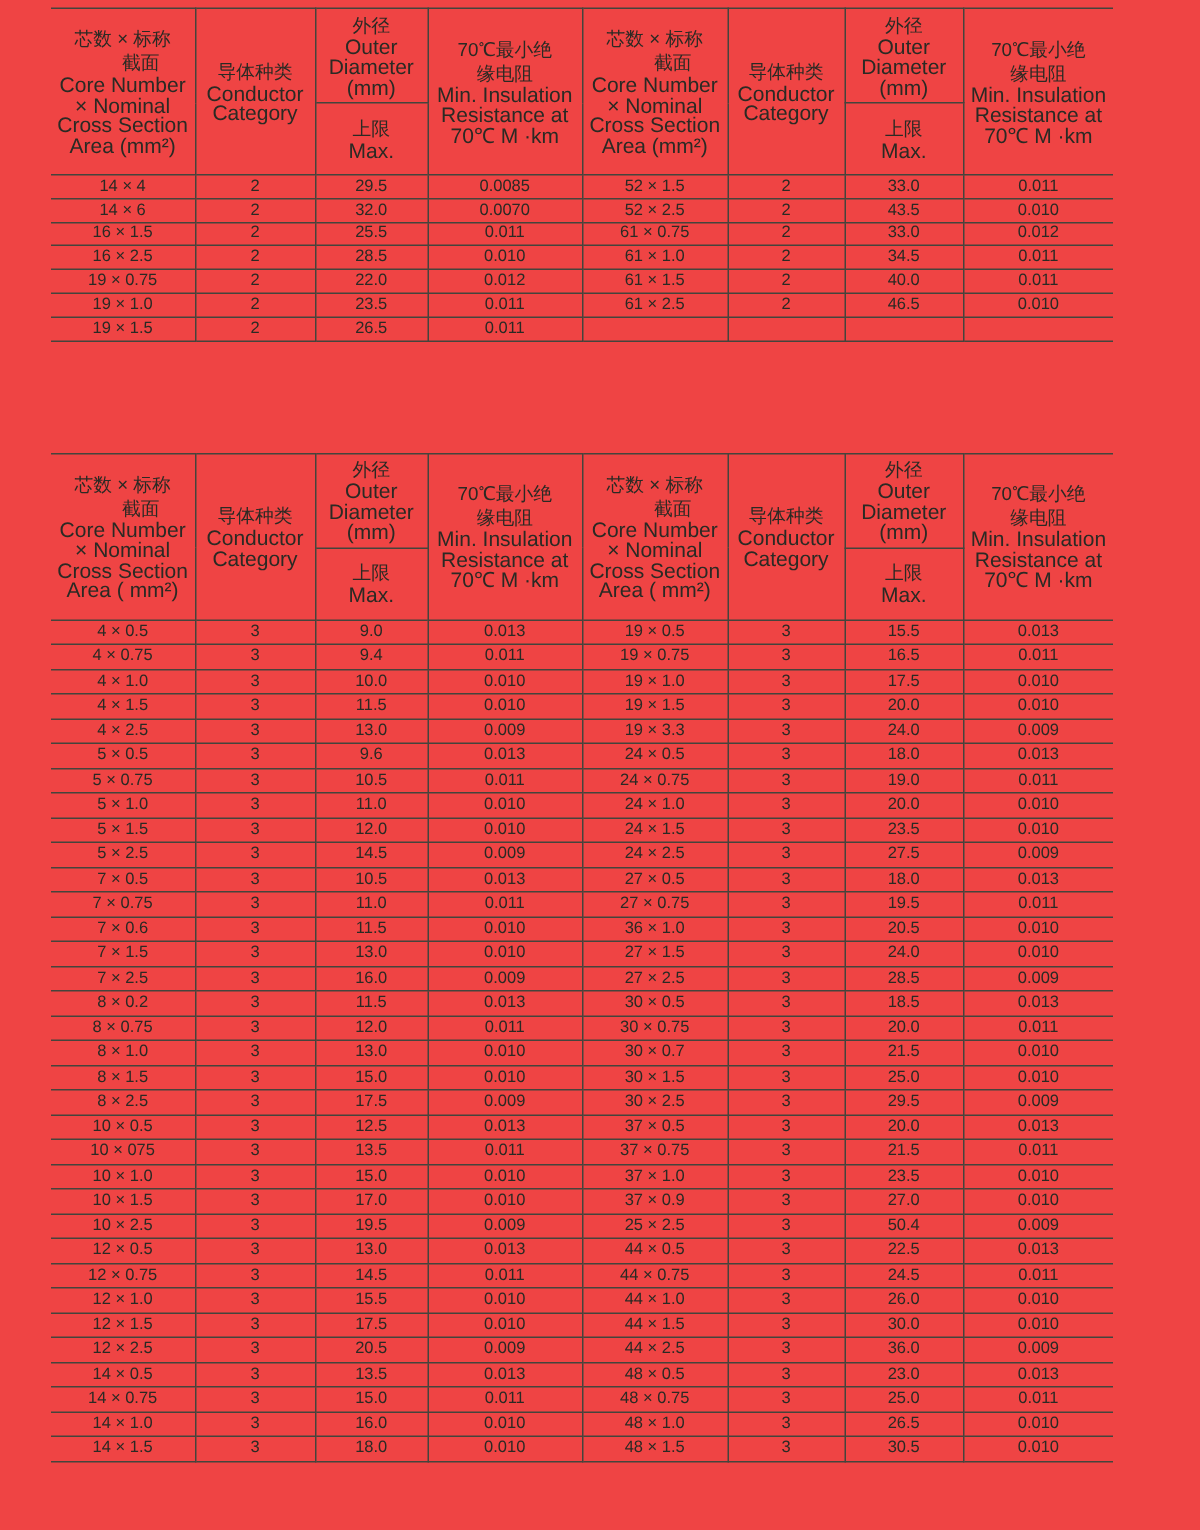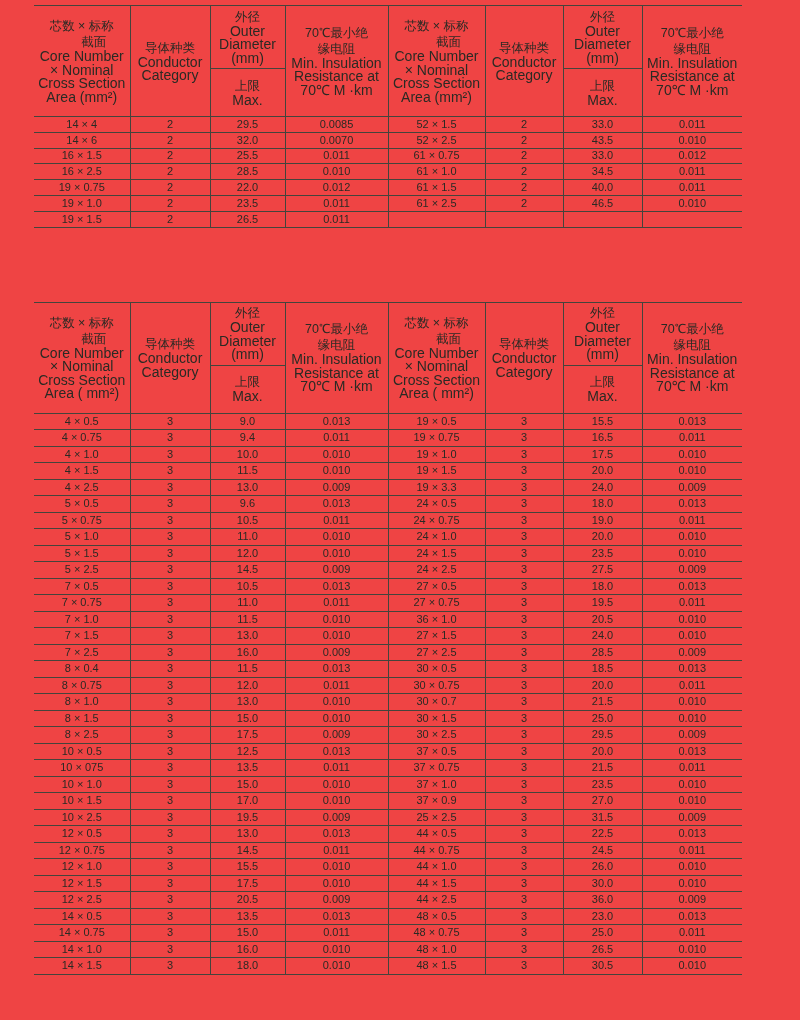--- a/index.html
+++ b/index.html
@@ -396,21 +396,21 @@
           <td>7 × 0.75</td>
           <td>3</td>
           <td>11.0</td>
           <td>0.011</td>
           <td>27 × 0.75</td>
           <td>3</td>
           <td>19.5</td>
           <td>0.011</td>
         </tr>
         <tr>
-          <td>7 × 1.0</td>
+          <td>7 × 0.6</td>
           <td>3</td>
           <td>11.5</td>
           <td>0.010</td>
           <td>36 × 1.0</td>
           <td>3</td>
           <td>20.5</td>
           <td>0.010</td>
         </tr>
         <tr>
           <td>7 × 1.5</td>
@@ -426,21 +426,21 @@
           <td>7 × 2.5</td>
           <td>3</td>
           <td>16.0</td>
           <td>0.009</td>
           <td>27 × 2.5</td>
           <td>3</td>
           <td>28.5</td>
           <td>0.009</td>
         </tr>
         <tr>
-          <td>8 × 0.4</td>
+          <td>8 × 0.2</td>
           <td>3</td>
           <td>11.5</td>
           <td>0.013</td>
           <td>30 × 0.5</td>
           <td>3</td>
           <td>18.5</td>
           <td>0.013</td>
         </tr>
         <tr>
           <td>8 × 0.75</td>
@@ -522,21 +522,21 @@
           <td>27.0</td>
           <td>0.010</td>
         </tr>
         <tr>
           <td>10 × 2.5</td>
           <td>3</td>
           <td>19.5</td>
           <td>0.009</td>
           <td>25 × 2.5</td>
           <td>3</td>
-          <td>31.5</td>
+          <td>50.4</td>
           <td>0.009</td>
         </tr>
         <tr>
           <td>12 × 0.5</td>
           <td>3</td>
           <td>13.0</td>
           <td>0.013</td>
           <td>44 × 0.5</td>
           <td>3</td>
           <td>22.5</td>

